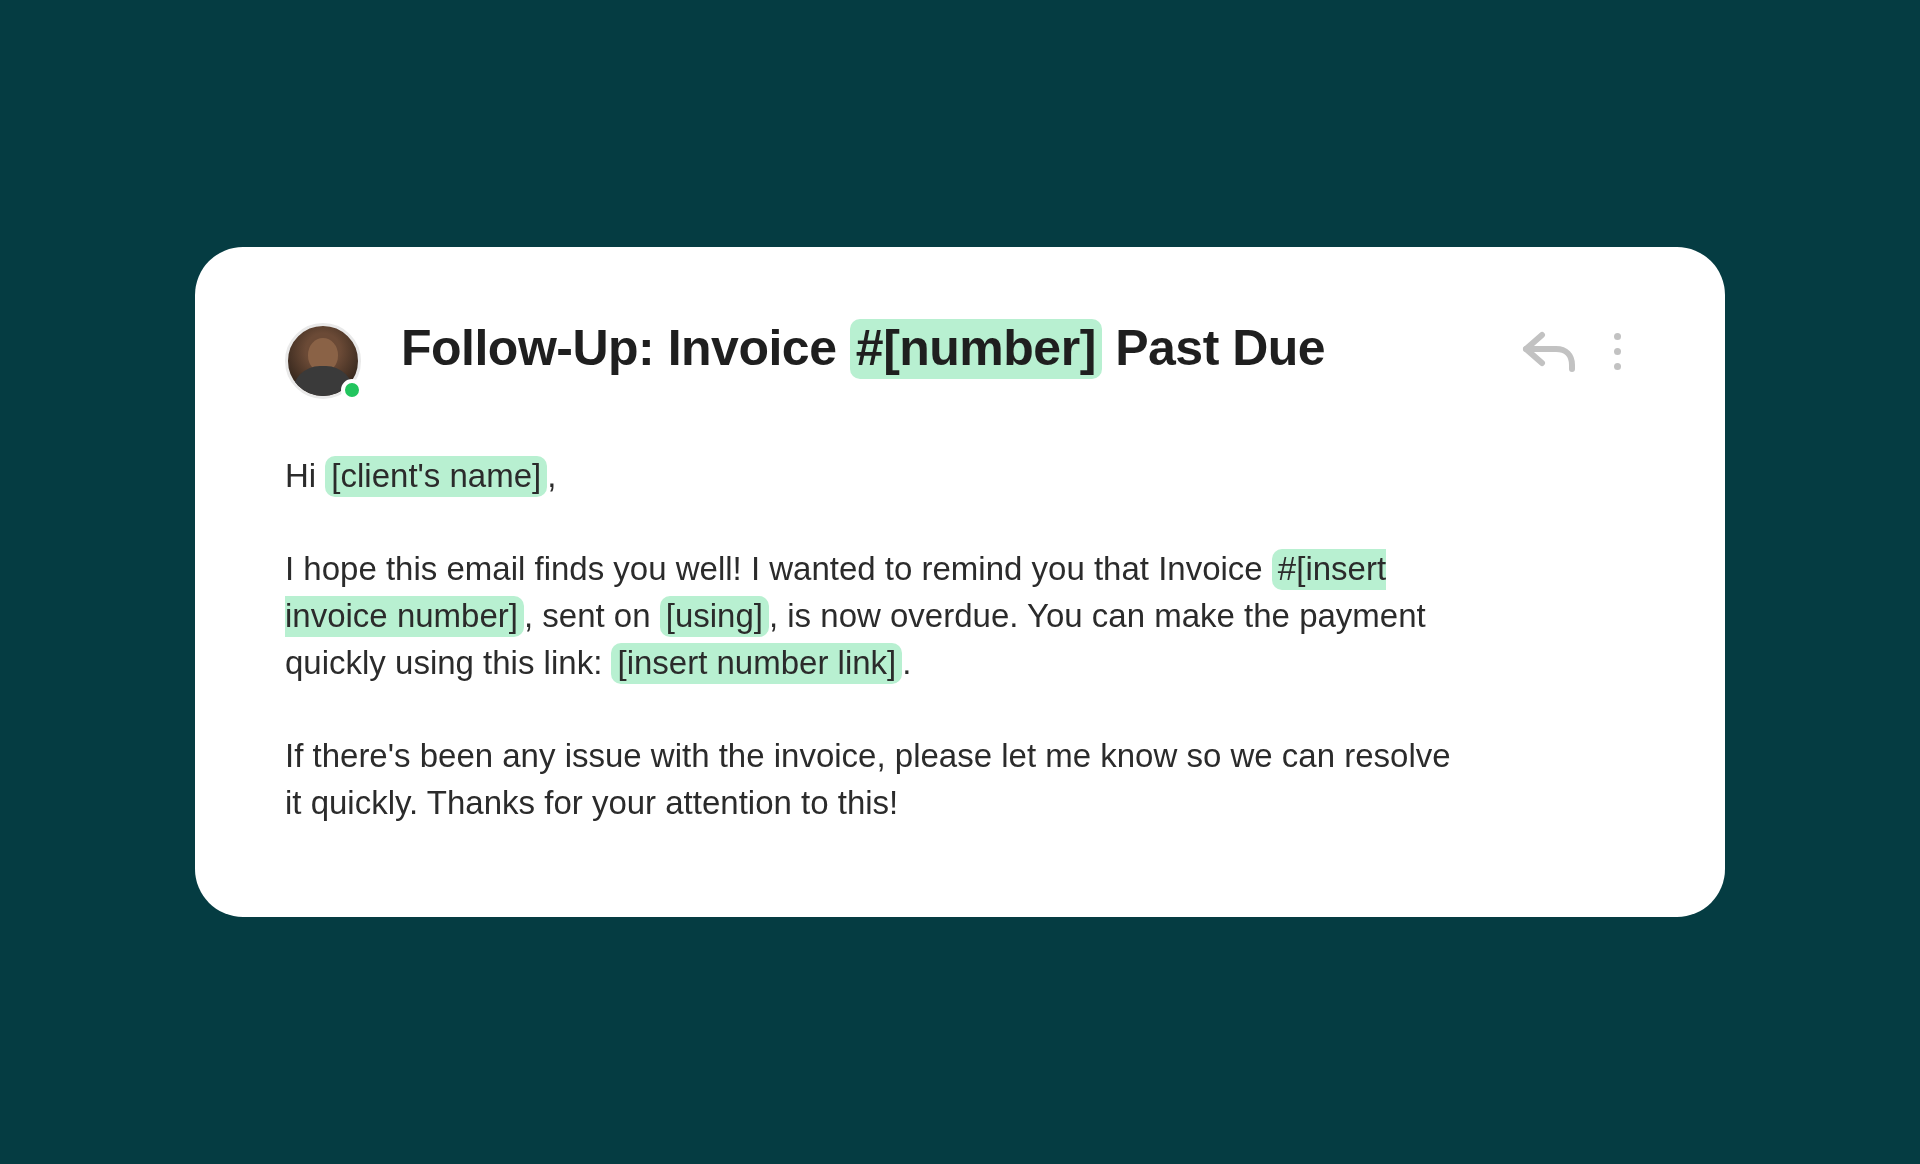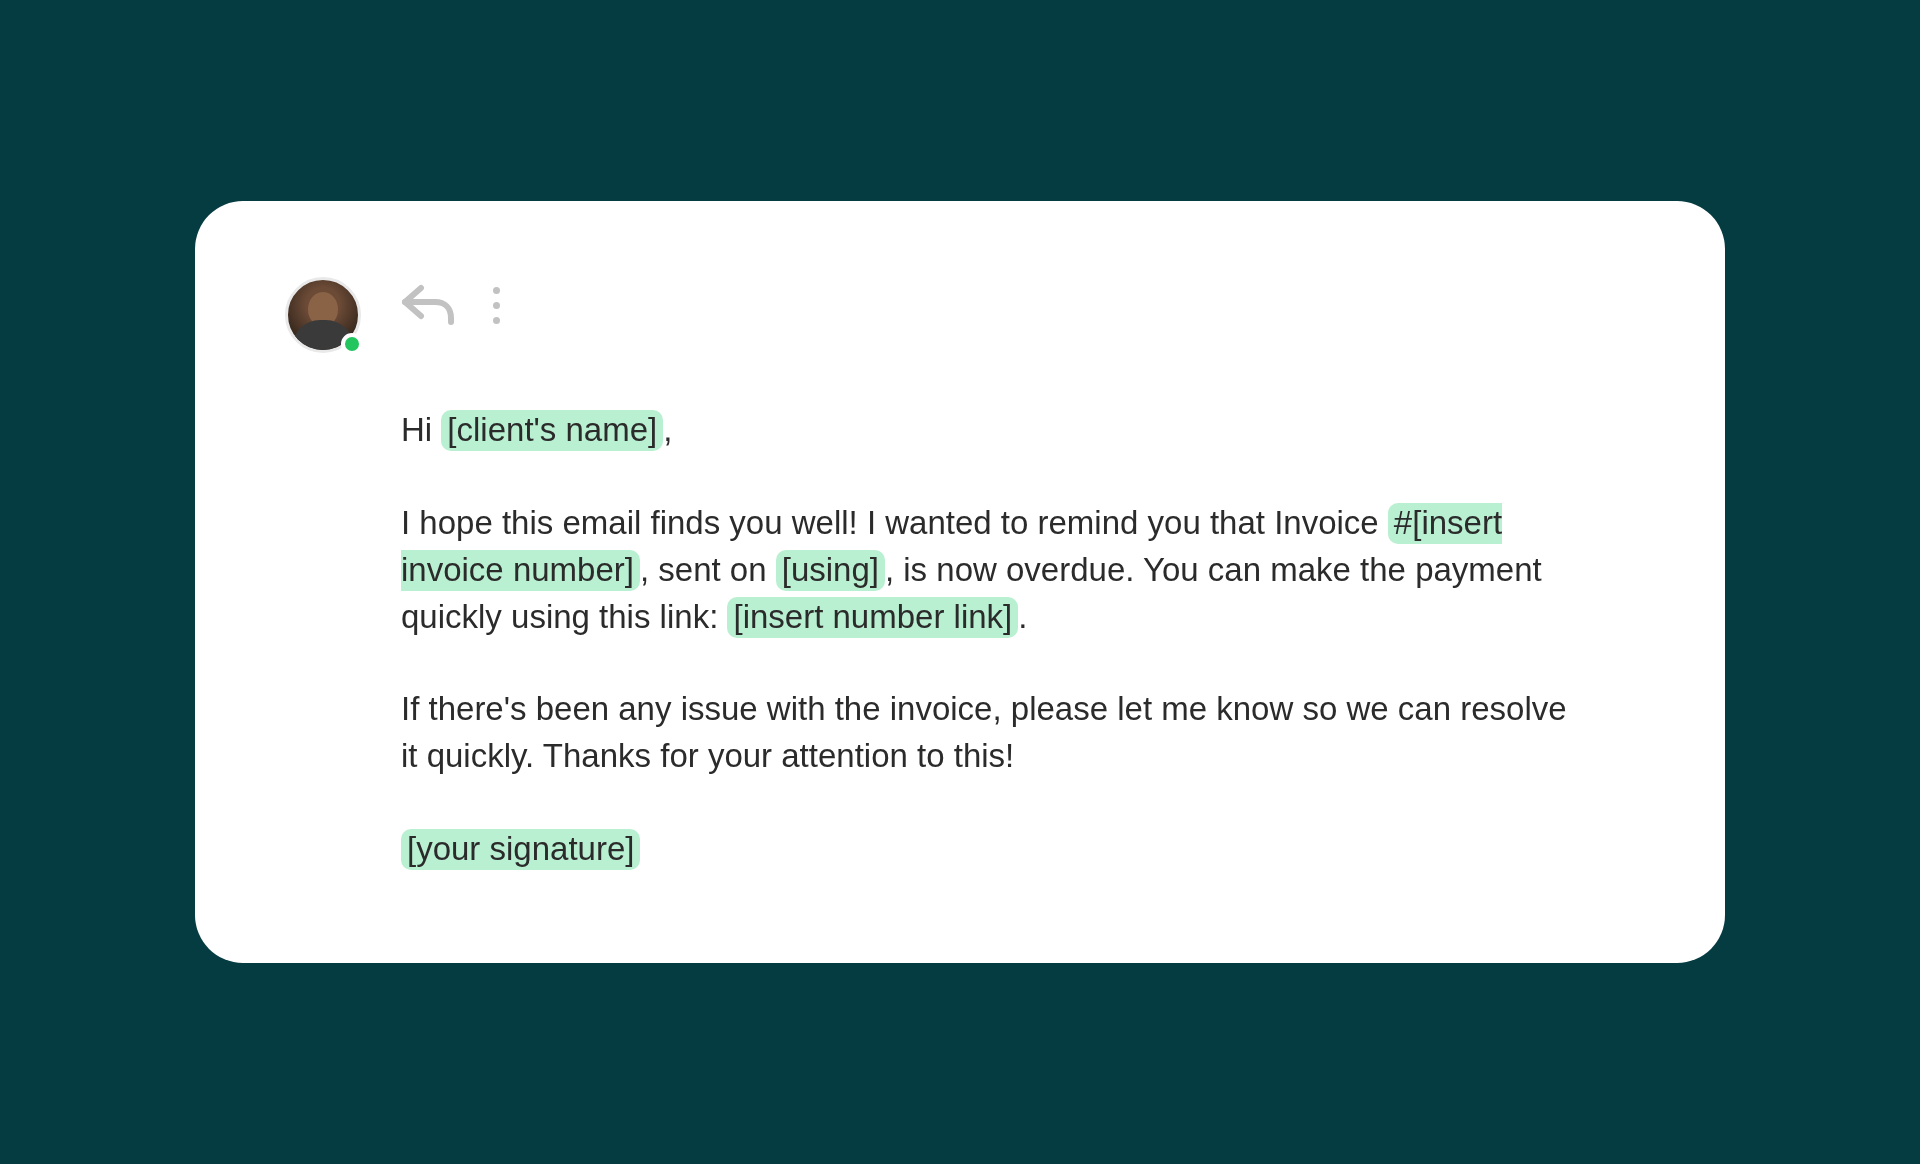--- a/index.html
+++ b/index.html
@@ -98,21 +98,20 @@
     flex-direction: column;
     gap: 8px;
     padding: 4px;
   }
   .more-icon span {
     width: 7px; height: 7px;
     background: #c2c2c2;
     border-radius: 50%;
   }
   .body {
-    margin-left: 116px;
     margin-top: 54px;
     font-size: 33px;
     line-height: 1.42;
     color: #2b2b2b;
     max-width: 1180px;
   }
   .body p { margin-bottom: 46px; }
   .body p:last-child { margin-bottom: 0; }
   .body .hl {
     background: #b8f0d1;
@@ -124,20 +123,23 @@
 <body>
 
 <div class="card">
 
   <div class="header">
     <div class="avatar-wrap">
       <div class="avatar"></div>
       <div class="status-dot"></div>
     </div>
 
+    <h1 class="subject">
+      <span>Follow-Up: Invoice </span><span class="hl">#[number]</span><span> Past Due</span>
+    </h1>
 
     <div class="actions">
       <div class="reply-icon">
         <svg width="54" height="42" viewBox="0 0 54 42" fill="none">
           <path d="M20 4 L4 18 L20 32" stroke="#c2c2c2" stroke-width="6" stroke-linecap="round" stroke-linejoin="round" fill="none"></path>
           <path d="M4 18 H34 C44 18 50 24 50 34 V38" stroke="#c2c2c2" stroke-width="6" stroke-linecap="round" stroke-linejoin="round" fill="none"></path>
         </svg>
       </div>
       <div class="more-icon">
         <span></span>
@@ -152,18 +154,15 @@
       <span>Hi </span><span class="hl">[client's name]</span><span>,</span>
     </p>
 
     <p>
       <span>I hope this email finds you well! I wanted to remind you that Invoice </span><span class="hl">#[insert invoice number]</span><span>, sent on </span><span class="hl">[using]</span><span>, is now overdue. You can make the payment quickly using this link: </span><span class="hl">[insert number link]</span><span>.</span>
     </p>
 
     <p>If there's been any issue with the invoice, please let me know so we can resolve it quickly. Thanks for your attention to this!</p>
 
 
-    <p>
-      <span class="hl">[your signature]</span>
-    </p>
   </div>
 
 </div>
 
 </body></html>

